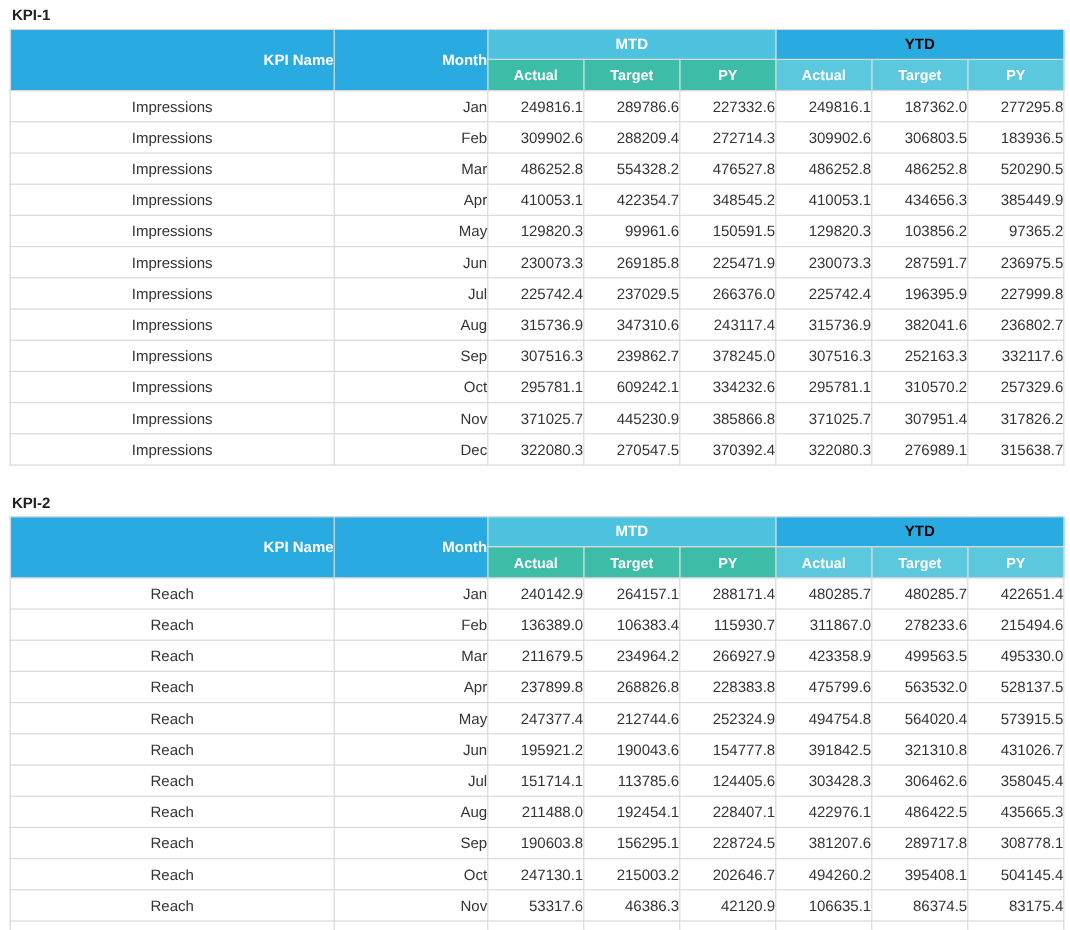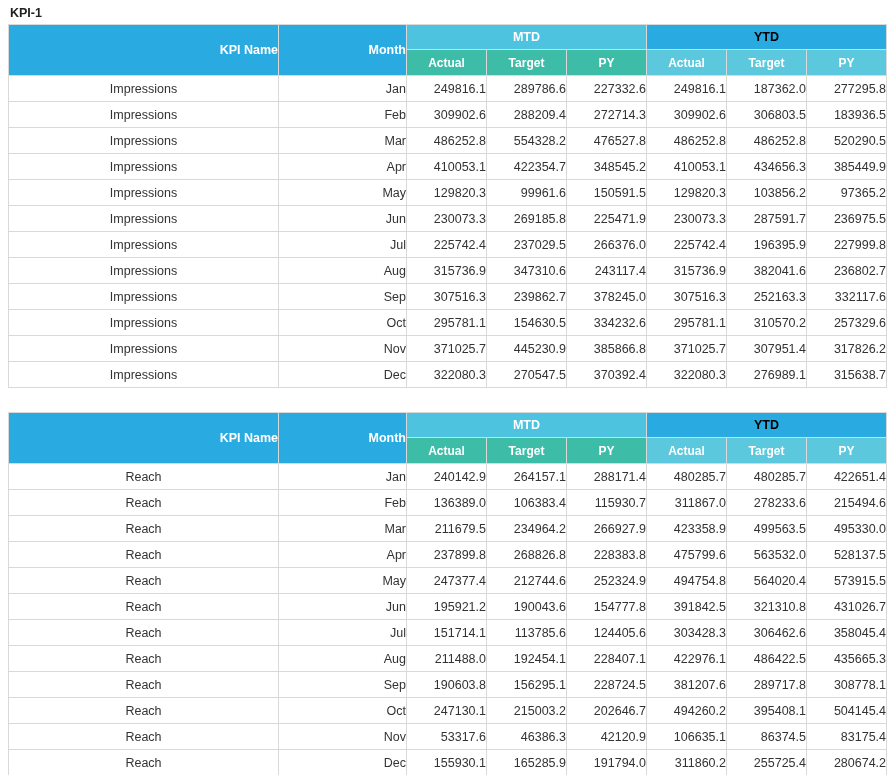--- a/index.html
+++ b/index.html
@@ -222,21 +222,21 @@
             <td class="cell c-num">239862.7</td>
             <td class="cell c-num">378245.0</td>
             <td class="cell c-num">307516.3</td>
             <td class="cell c-num">252163.3</td>
             <td class="cell c-num">332117.6</td>
           </tr>
           <tr>
             <td class="cell c-name">Impressions</td>
             <td class="cell c-month">Oct</td>
             <td class="cell c-num">295781.1</td>
-            <td class="cell c-num">154630.5</td>
+            <td class="cell c-num">609242.1</td>
             <td class="cell c-num">334232.6</td>
             <td class="cell c-num">295781.1</td>
             <td class="cell c-num">310570.2</td>
             <td class="cell c-num">257329.6</td>
           </tr>
           <tr>
             <td class="cell c-name">Impressions</td>
             <td class="cell c-month">Nov</td>
             <td class="cell c-num">371025.7</td>
             <td class="cell c-num">445230.9</td>
@@ -253,20 +253,21 @@
             <td class="cell c-num">370392.4</td>
             <td class="cell c-num">322080.3</td>
             <td class="cell c-num">276989.1</td>
             <td class="cell c-num">315638.7</td>
           </tr>
         </tbody>
     </table>
   </div>
 
   <div class="section">
+    <div class="section-title">KPI-2</div>
     <table class="kpi">
       <colgroup>
         <col class="w-name">
           <col class="w-month">
         <col class="w-num">
           <col class="w-num">
           <col class="w-num">
         <col class="w-num">
           <col class="w-num">
           <col class="w-num">

